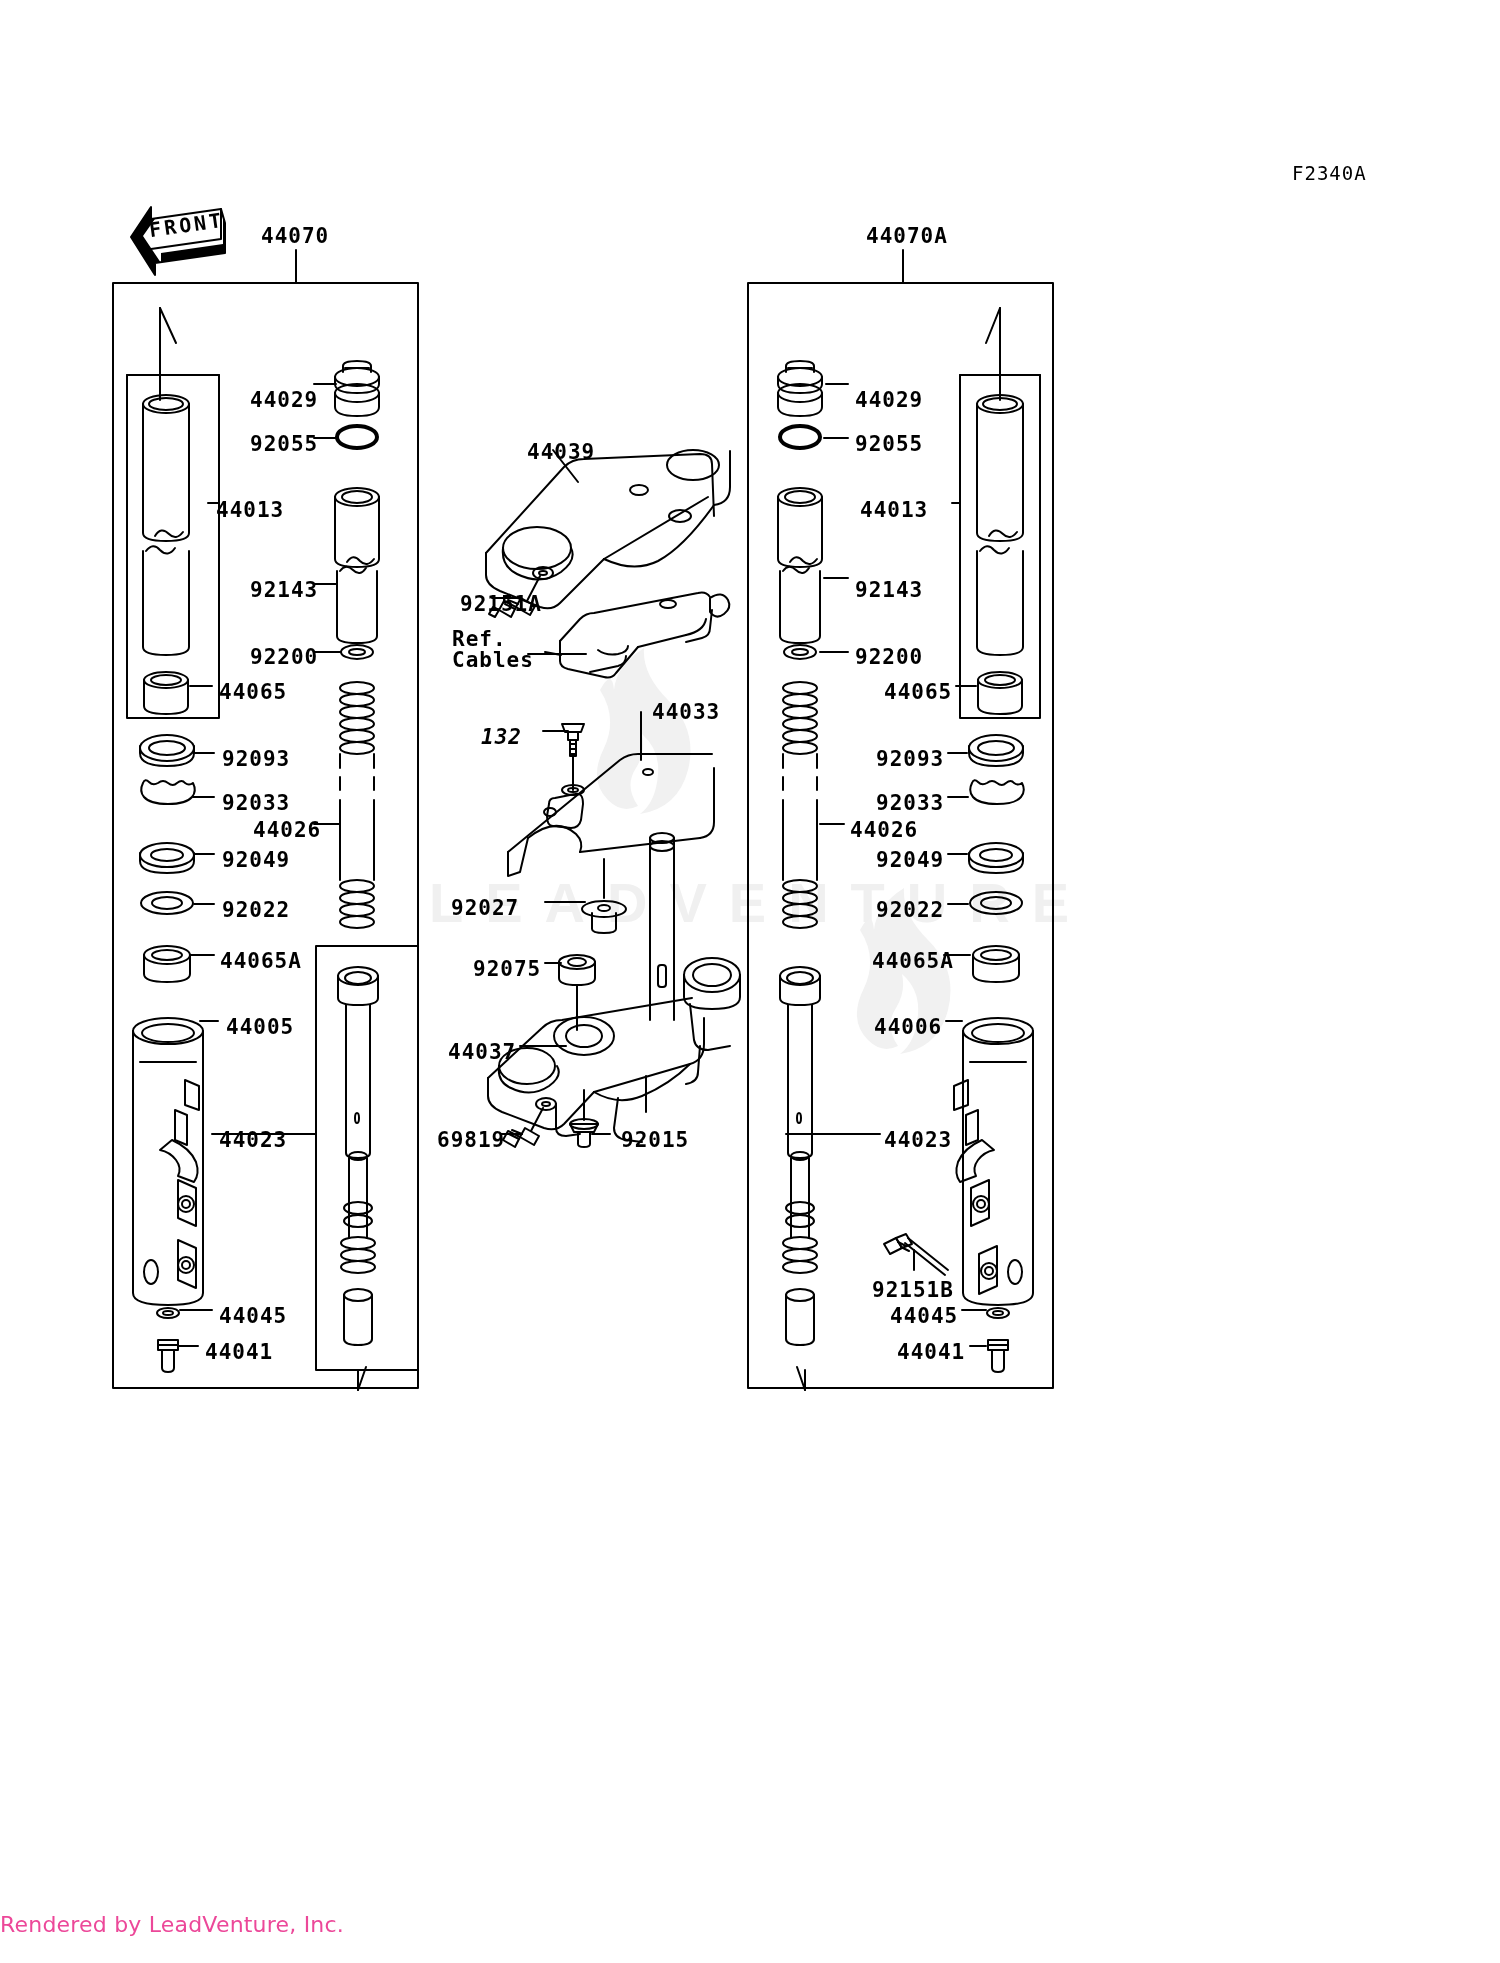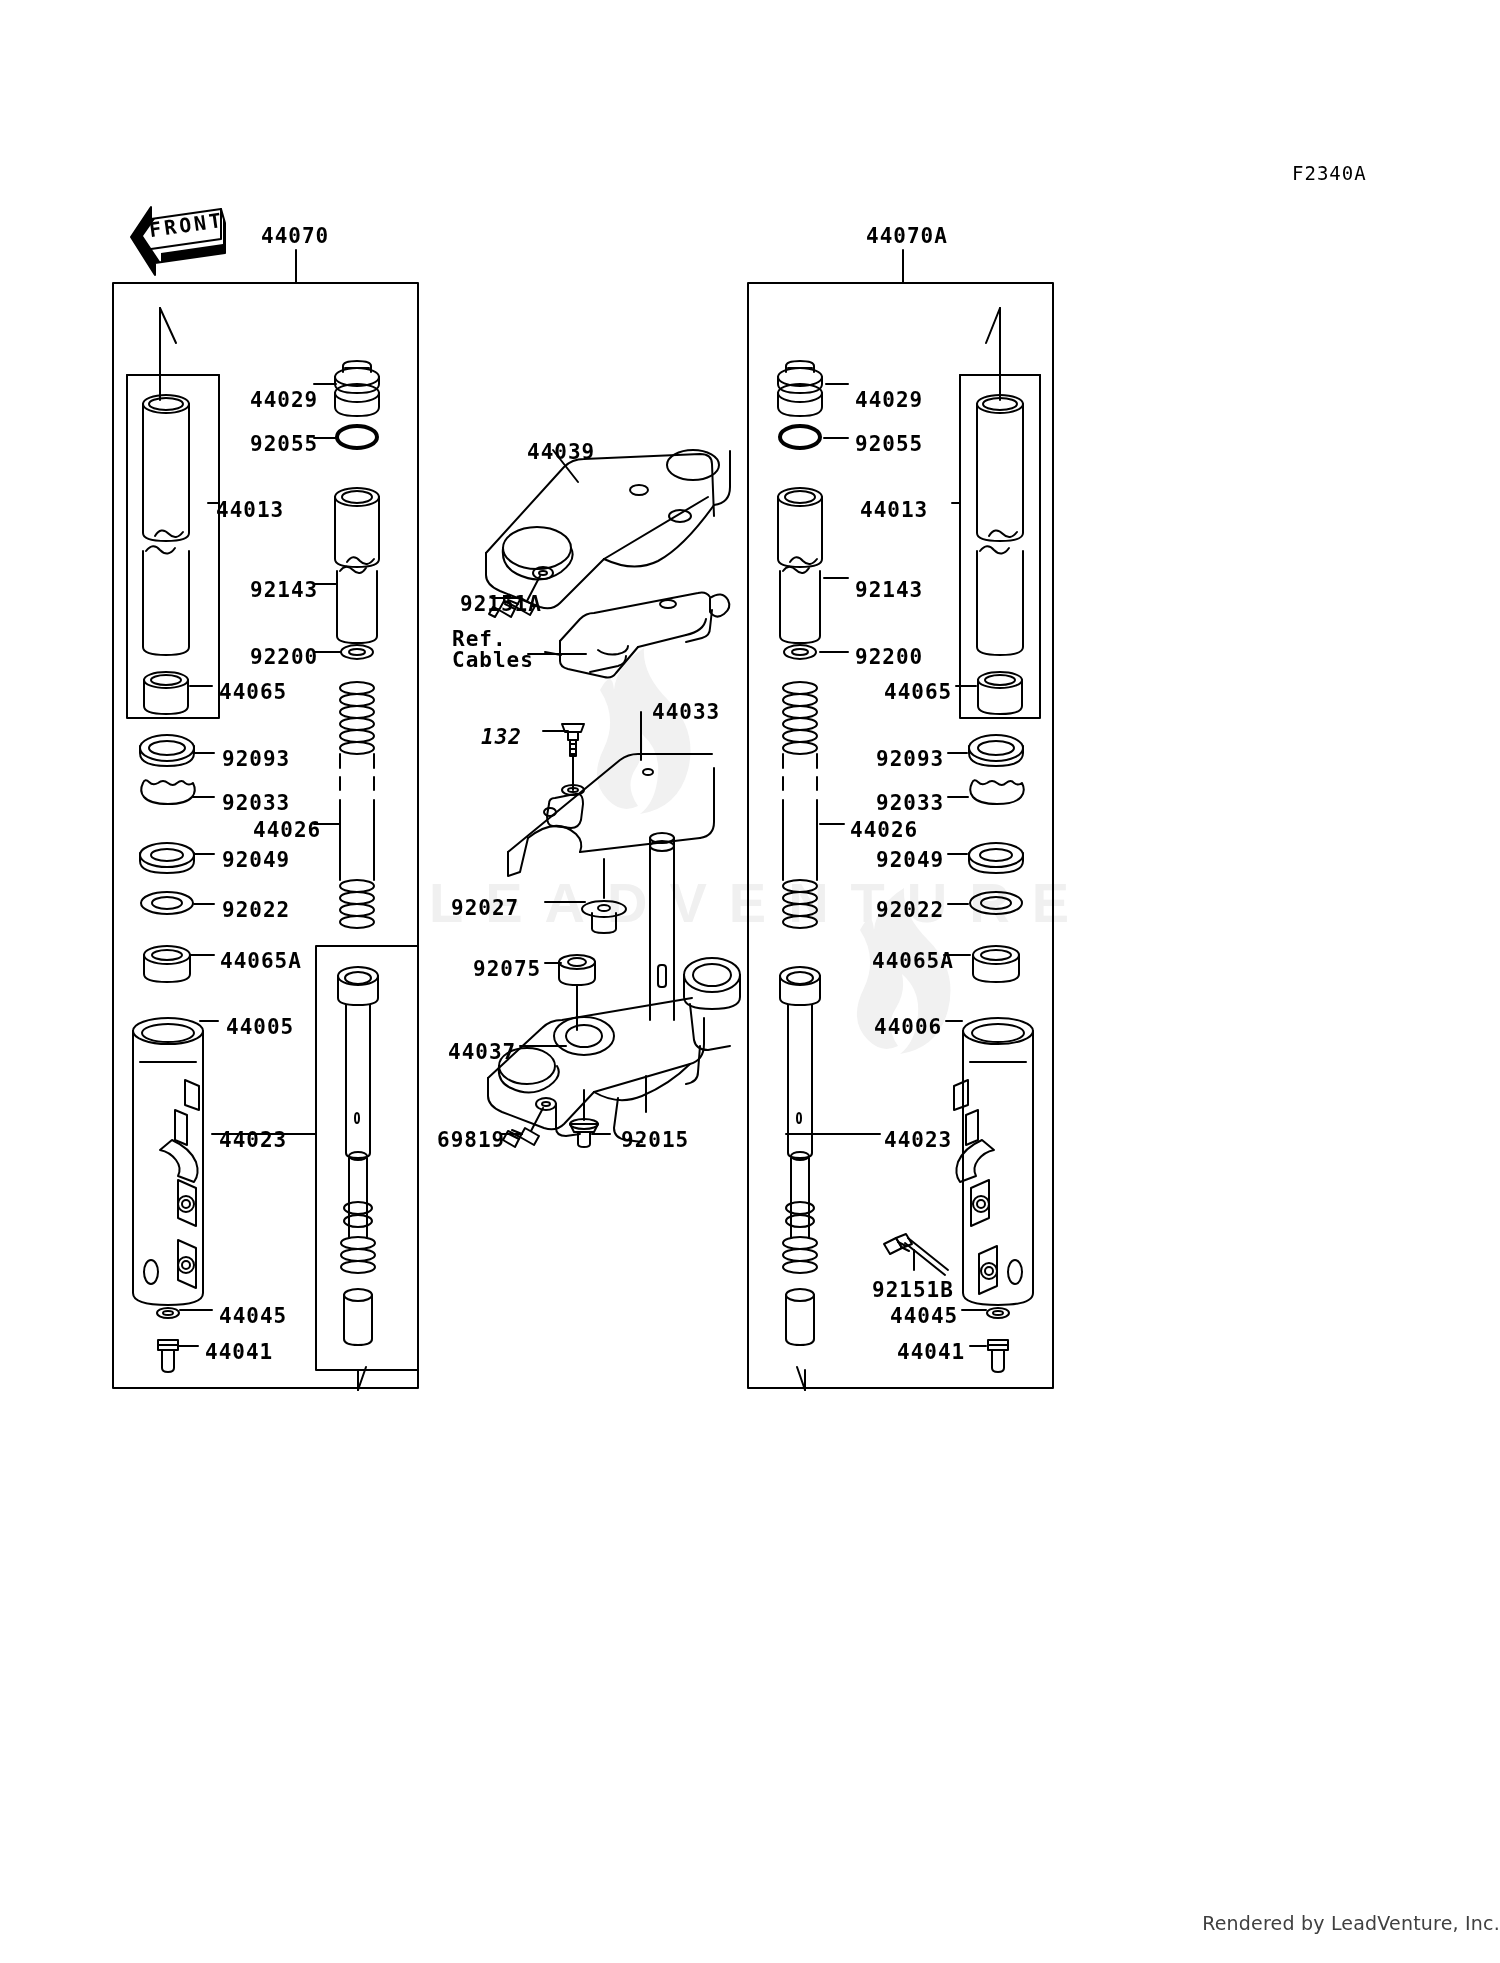--- a/index.html
+++ b/index.html
@@ -1,22 +1,22 @@
 <!DOCTYPE html>
 <html><head>
 <meta charset="utf-8">
 <title>Parts Diagram</title>
 <style>
   html,body{margin:0;padding:0;background:#ffffff;}
   body{width:1500px;height:1963px;position:relative;font-family:"DejaVu Sans Mono",monospace;color:#000;overflow:hidden;}
   #sheet{position:absolute;left:0;top:0;width:1500px;height:1963px;}
   .lbl{position:absolute;font-family:"DejaVu Sans Mono",monospace;font-weight:bold;font-size:21px;letter-spacing:1px;white-space:nowrap;color:#000;}
   .code{position:absolute;font-family:"DejaVu Sans Mono",monospace;font-size:19px;letter-spacing:1px;color:#000;}
-  .footer{position:absolute;left:0;top:1912px;width:1500px;text-align:right;
-          font-family:"DejaVu Sans",sans-serif;font-size:19px;color:#404040;letter-spacing:0.2px;}
+  .footer{position:absolute;left:0;top:1912px;width:1500px;text-align:left;
+          font-family:"DejaVu Sans",sans-serif;font-size:22px;color:#ec4899;letter-spacing:0.2px;}
   .wm{position:absolute;pointer-events:none;user-select:none;
       font-family:"Liberation Sans",sans-serif;font-weight:bold;color:#f0f0f0;}
   #wmText{left:380px;top:870px;width:760px;text-align:center;font-size:56px;letter-spacing:22px;}
   svg{position:absolute;left:0;top:0;}
 </style>
 </head>
 <body>
 
 <div id="sheet">
 

